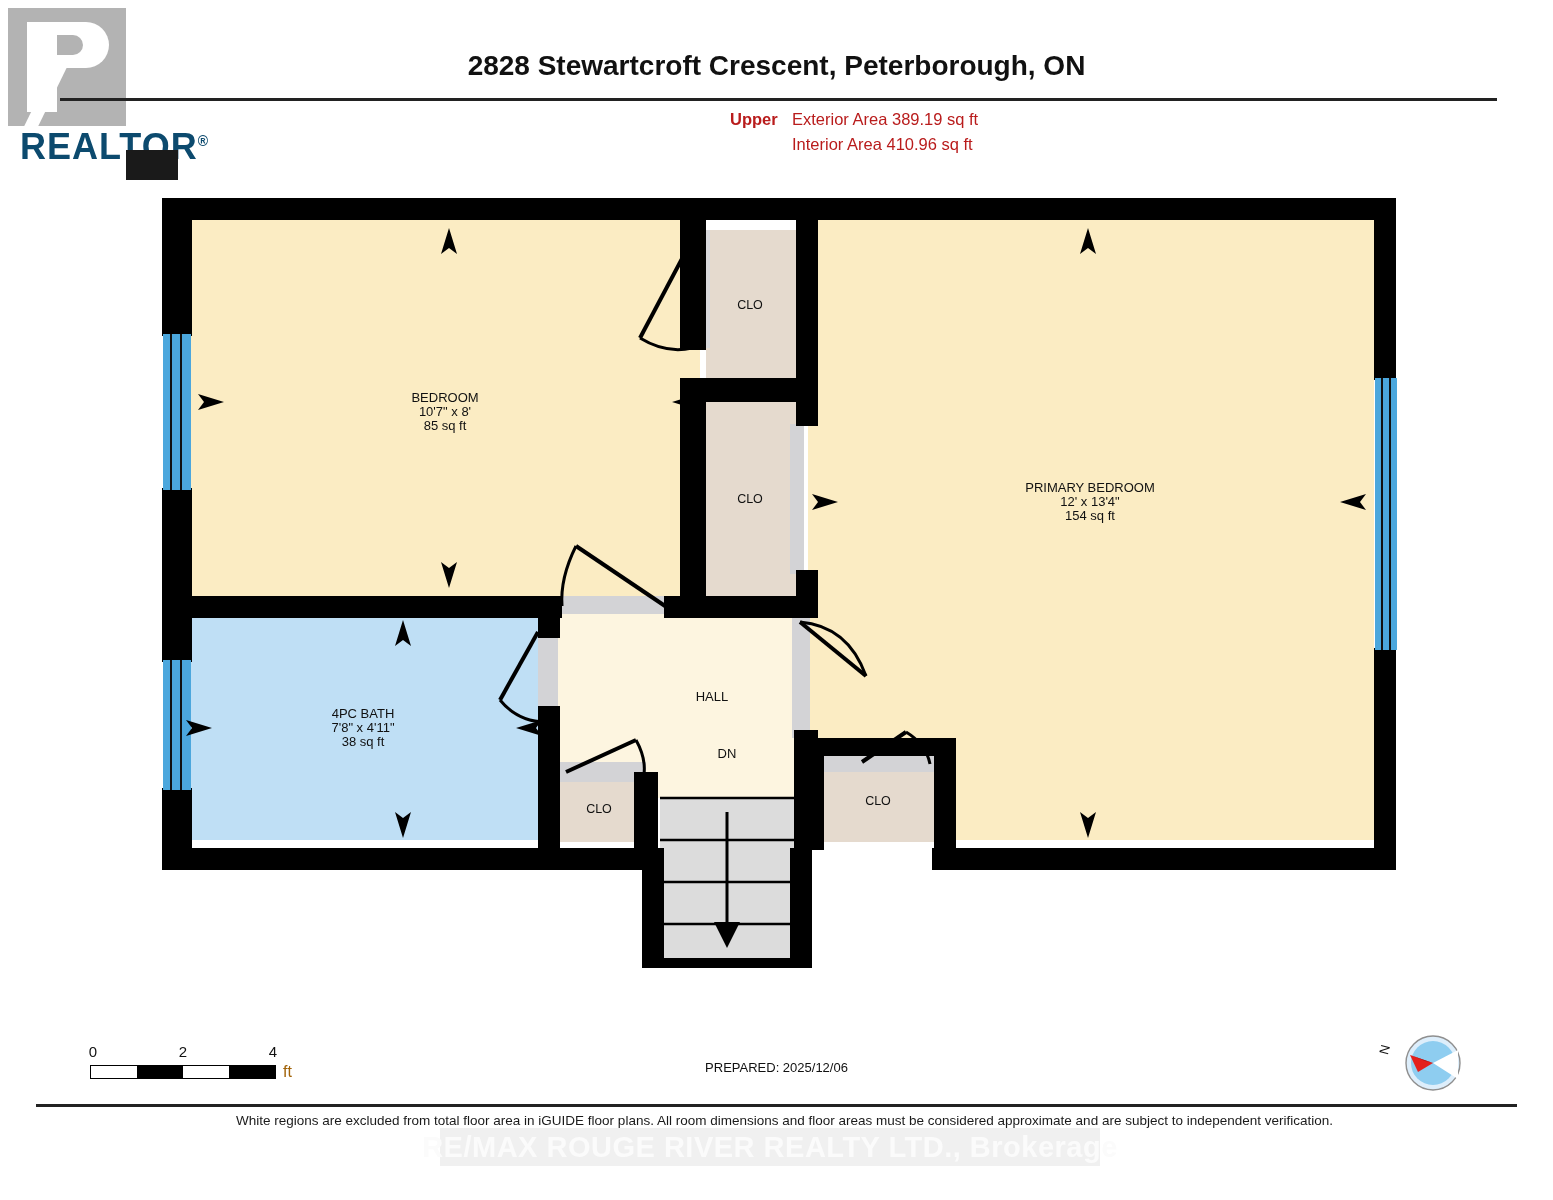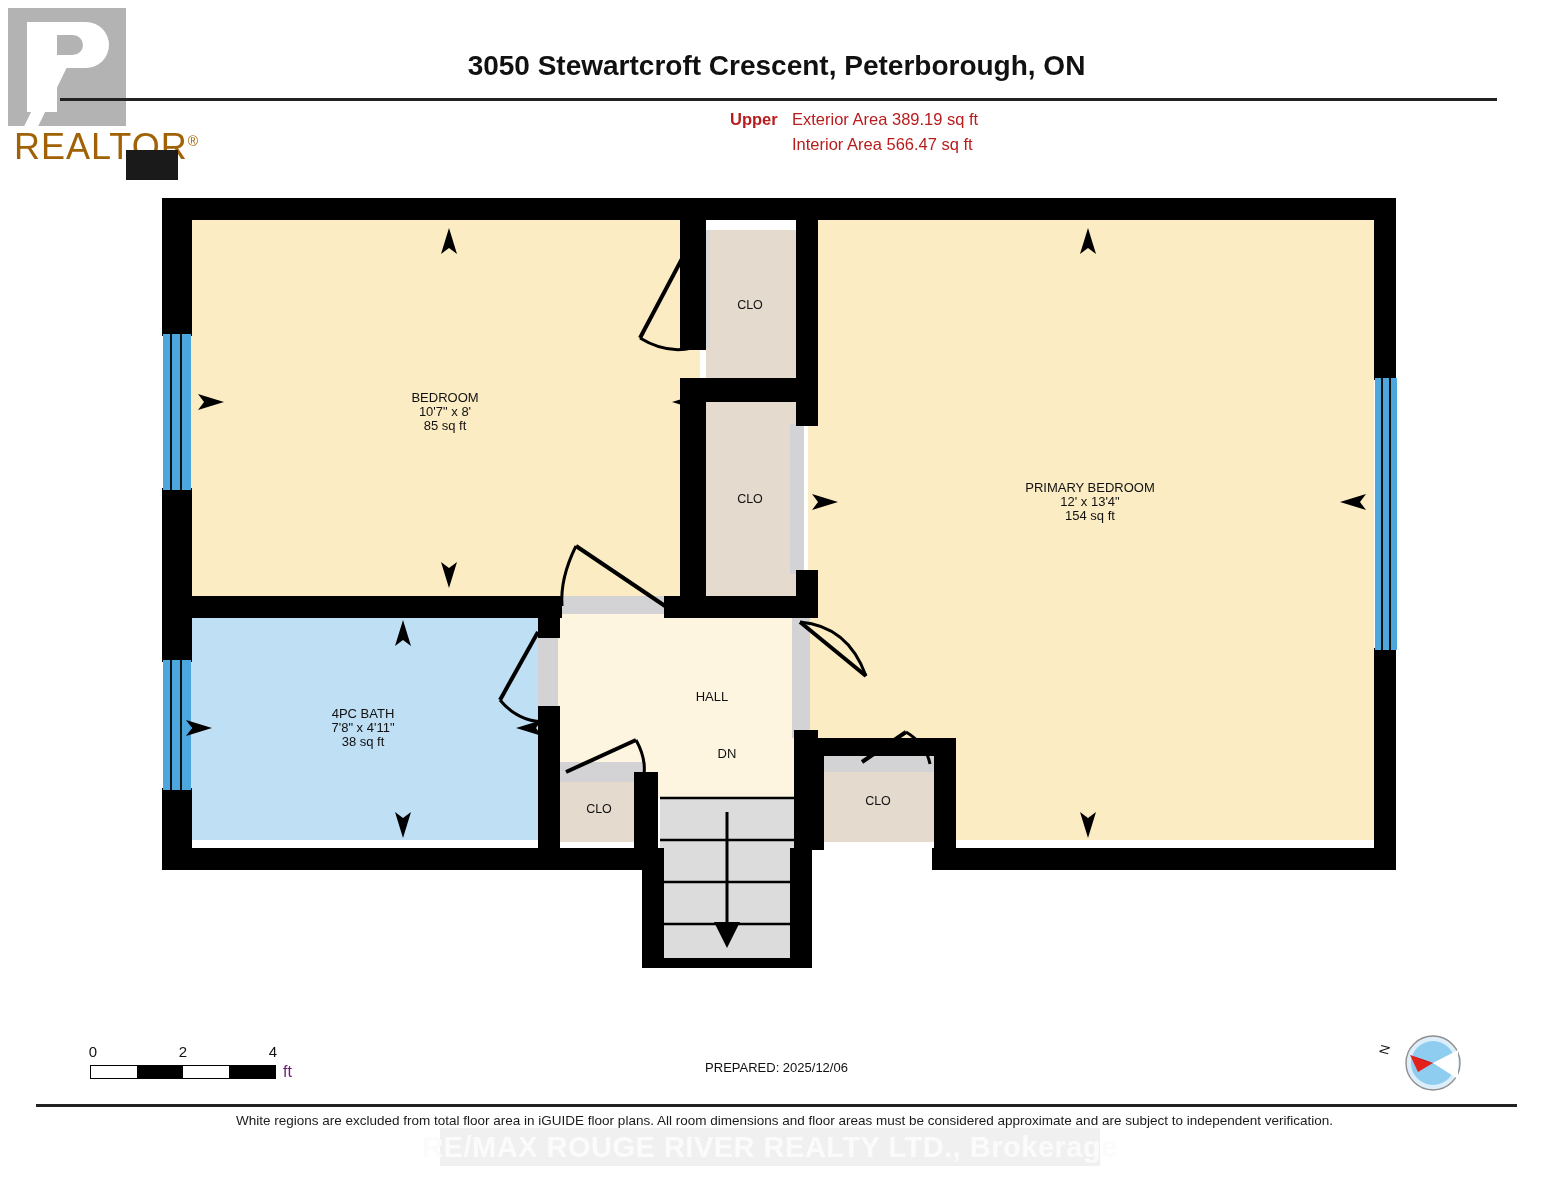--- a/index.html
+++ b/index.html
@@ -53,27 +53,27 @@
   #realtor-logo .mark .leg {
     position: absolute;
     left: 47px; top: 55px;
     width: 14px; height: 64px;
     background: #ffffff;
     transform: skewX(-26deg);
     transform-origin: top left;
   }
   #realtor-logo .wordmark {
     position: absolute;
-    left: 6px;
+    left: 12px;
     top: 118px;
     font-size: 36px;
     letter-spacing: 1px;
-    color: #a16207;
+    color: #0c4a6e;
     font-family: "Liberation Sans", sans-serif;
-    font-weight: 400;
+    font-weight: 700;
   }
   #realtor-logo .reg {
     font-size: 14px;
     vertical-align: super;
   }
   #realtor-logo .blackbox {
     position: absolute;
     left: 118px;
     top: 142px;
     width: 52px;
@@ -161,21 +161,21 @@
     display: flex;
     background: #fff;
   }
   #scalebar .bar i { flex: 1 1 0; display: block; }
   #scalebar .bar i.on { background: #000; }
   #scalebar .unit {
     position: absolute;
     left: 198px;
     top: 20px;
     font-size: 16px;
-    color: #701a75;
+    color: #a16207;
   }
 
   
   #prepared {
     position: absolute;
     left: 0;
     top: 1060px;
     width: 1553px;
     text-align: center;
     font-size: 13px;
@@ -242,31 +242,31 @@
   <div class="mark">
     <div class="bar"></div>
     <div class="bowl"></div>
     <div class="bowl-in"></div>
     <div class="leg"></div>
   </div>
   <div class="wordmark"><span>REALTOR</span><span class="reg">®</span></div>
   <div class="blackbox"></div>
 </div>
 
-<div id="page-title">3050 Stewartcroft Crescent, Peterborough, ON</div>
+<div id="page-title">2828 Stewartcroft Crescent, Peterborough, ON</div>
 <div id="title-rule"></div>
 
 <div id="area-block">
   <div class="row">
     <span class="lvl">Upper</span>
     <span class="val">Exterior Area 389.19 sq ft</span>
   </div>
   <div class="row">
     <span class="lvl"></span>
-    <span class="val">Interior Area 566.47 sq ft</span>
+    <span class="val">Interior Area 410.96 sq ft</span>
   </div>
 </div>
 
 <svg id="floorplan" viewBox="0 0 1553 1200">
   <defs>
     <marker id="nothing"></marker>
   </defs>
 
   <rect x="190" y="218" width="510" height="390" fill="#fbecc3"></rect>
 

